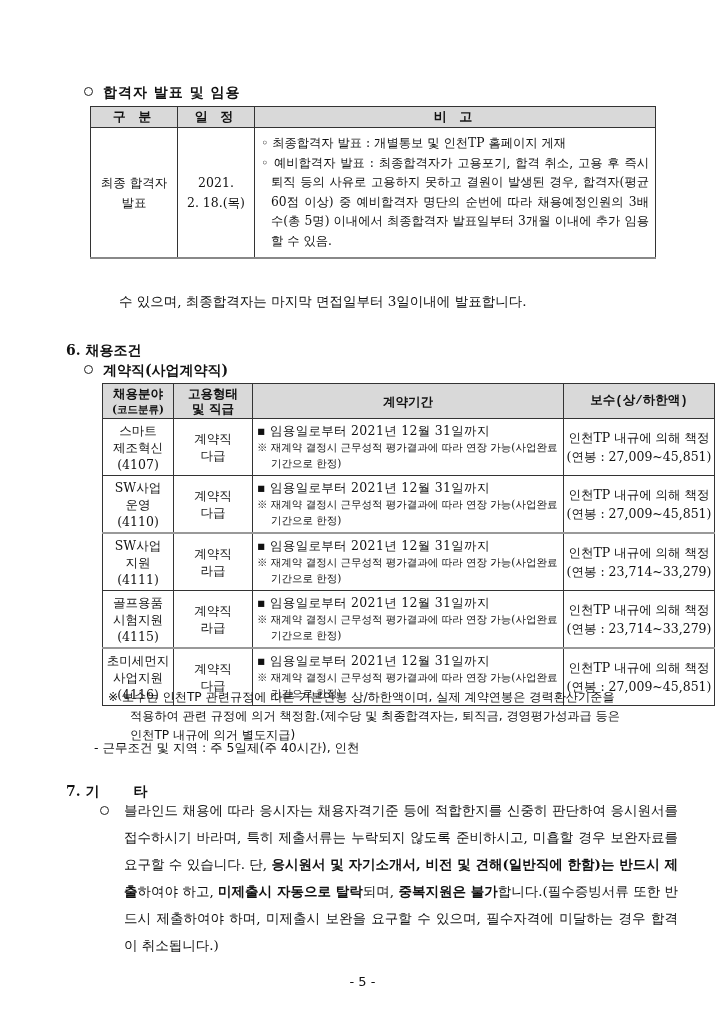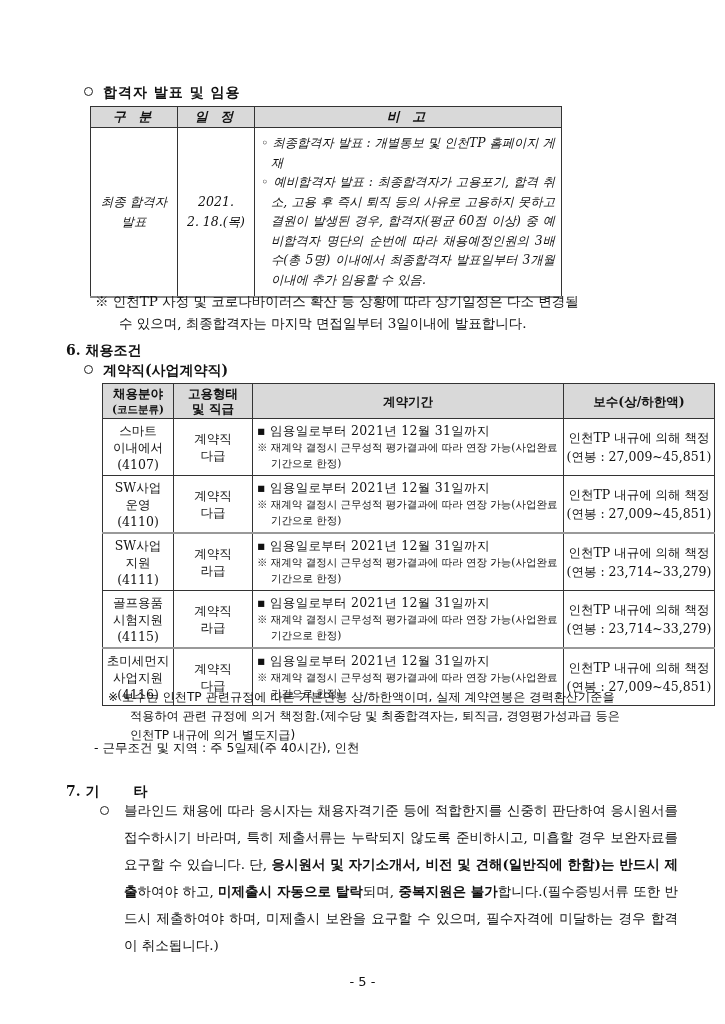--- a/index.html
+++ b/index.html
@@ -7,40 +7,40 @@
     width: 725px; height: 1024px; position: relative; overflow: hidden;
     font-family: "DejaVu Serif", "Liberation Serif", serif;
     color: #111; font-size: 13px;
   }
   .abs { position: absolute; }
   .h-bullet { left: 84px; top: 84px; font-size: 14px; font-weight: bold; letter-spacing: 1px; }
   .circle { display: inline-block; width: 7px; height: 7px; border: 1.4px solid #222; border-radius: 50%; margin-right: 10px; vertical-align: middle; position: relative; top: -2px; }
   table { border-collapse: collapse; table-layout: fixed; }
   td, th { border: 1px solid #333; padding: 0; }
   th { background: #d9d9d9; font-weight: bold; }
-  .t1 { left: 90px; top: 106px; width: 472px; font-size: 12.5px; font-style: italic; }
+  .t1 { left: 90px; top: 106px; width: 566px; font-size: 12.5px; }
   .t1 th { height: 20px; font-size: 13px; letter-spacing: 4px; }
   .t1 .c1 { width: 86px; text-align: center; }
   .t1 .c2 { width: 76px; text-align: center; }
   .t1 td.note { padding: 6px 6px 6px 6px; line-height: 19.5px; font-size: 12.3px; }
   .t1 td.center { text-align: center; line-height: 20px; font-size: 12.5px; }
   .note .ln { display: block; padding-left: 10px; text-indent: -10px; text-align: justify; }
   .t1 .r2 td { height: 40px; }
   .t1 .r1 { border-bottom: 2px solid #888; }
   .remark1 { left: 95px; top: 290px; width: 570px; font-size: 13.5px; line-height: 22px; }
   .remark1 .ln2 { padding-left: 24px; }
   .sec6 { left: 66px; top: 342px; font-size: 14px; font-weight: bold; }
   .sub6 { left: 84px; top: 362px; font-size: 14px; font-weight: bold; }
   .unit { right: 68px; top: 363px; font-size: 12.5px; margin-top: 24px; }
   .t2 { left: 102px; top: 383px; width: 613px; font-size: 12.5px; }
   .t2 th { height: 34px; font-size: 12.5px; line-height: 15px; }
   .t2 th small { font-size: 10.5px; }
   .t2 .c1 { width: 70px; }
   .t2 .c2 { width: 78px; }
-  .t2 .c4 { width: 150px; }
+  .t2 .c4 { width: 150px; font-family: Liberation Mono, monospace; }
   .t2 td { height: 52px; text-align: center; line-height: 17px; vertical-align: middle; }
   .t2 td.period { text-align: left; padding: 2px 4px; line-height: 16px; }
   .t2 td.period .p1 { font-size: 12.5px; letter-spacing: 0.3px; }
   .t2 td.period .p2 { font-size: 10.5px; display: block; padding-left: 14px; text-indent: -14px; }
   .t2 td.pay { font-size: 12.5px; line-height: 19px; }
   .t2 tr.sep td { border-top: 2px solid #999; }
   .remark2 { left: 108px; top: 688px; width: 558px; font-family: "DejaVu Sans", "Liberation Sans", sans-serif; font-size: 12.2px; line-height: 19px; }
   .remark2 .ind { padding-left: 22px; display: block; }
   .work { left: 94px; top: 740px; font-family: "DejaVu Sans", "Liberation Sans", sans-serif; font-size: 12.5px; }
   .sec7 { left: 66px; top: 783px; font-size: 14px; font-weight: bold; }
@@ -78,21 +78,20 @@
       </td>
       <td class="note">
         <span class="ln">◦ 최종합격자 발표 : 개별통보 및 인천TP 홈페이지 게재</span>
         <span class="ln">◦ 예비합격자 발표 : 최종합격자가 고용포기, 합격 취소, 고용 후 즉시 퇴직 등의 사유로 고용하지 못하고 결원이 발생된 경우, 합격자(평균 60점 이상) 중 예비합격자 명단의 순번에 따라 채용예정인원의 3배수(총 5명) 이내에서 최종합격자 발표일부터 3개월 이내에 추가 임용할 수 있음.</span>
       </td>
     </tr>
   </tbody>
 </table>
 
 <div class="abs remark1">
-  <div>※ 인천TP 사정 및 코로나바이러스 확산 등 상황에 따라 상기일정은 다소 변경될</div>
   <div class="ln2">수 있으며, 최종합격자는 마지막 면접일부터 3일이내에 발표합니다.</div>
 </div>
 
 <div class="abs sec6">6. 채용조건</div>
 <div class="abs sub6">
   <span class="circle"></span><span>계약직(사업계약직)</span>
 </div>
 <div class="abs unit">(단위 : 천원)</div>
 
 <table class="abs t2">
@@ -107,21 +106,21 @@
         <div>및 직급</div>
       </th>
       <th>계약기간</th>
       <th class="c4">보수(상/하한액)</th>
     </tr>
   </thead>
   <tbody id="t2body">
       <tr>
         <td>
           <div>스마트</div>
-          <div>이내에서</div>
+          <div>제조혁신</div>
           <div>(4107)</div>
         </td>
         <td>
           <div>계약직</div>
           <div>다급</div>
         </td>
         <td class="period"><span class="p1">▪ 임용일로부터 2021년 12월 31일까지</span><span class="p2">※ 재계약 결정시 근무성적 평가결과에 따라 연장 가능(사업완료기간으로 한정)</span></td>
         <td class="pay">
           <div>인천TP 내규에 의해 책정</div>
           <div>(연봉 : 27,009~45,851)</div>

